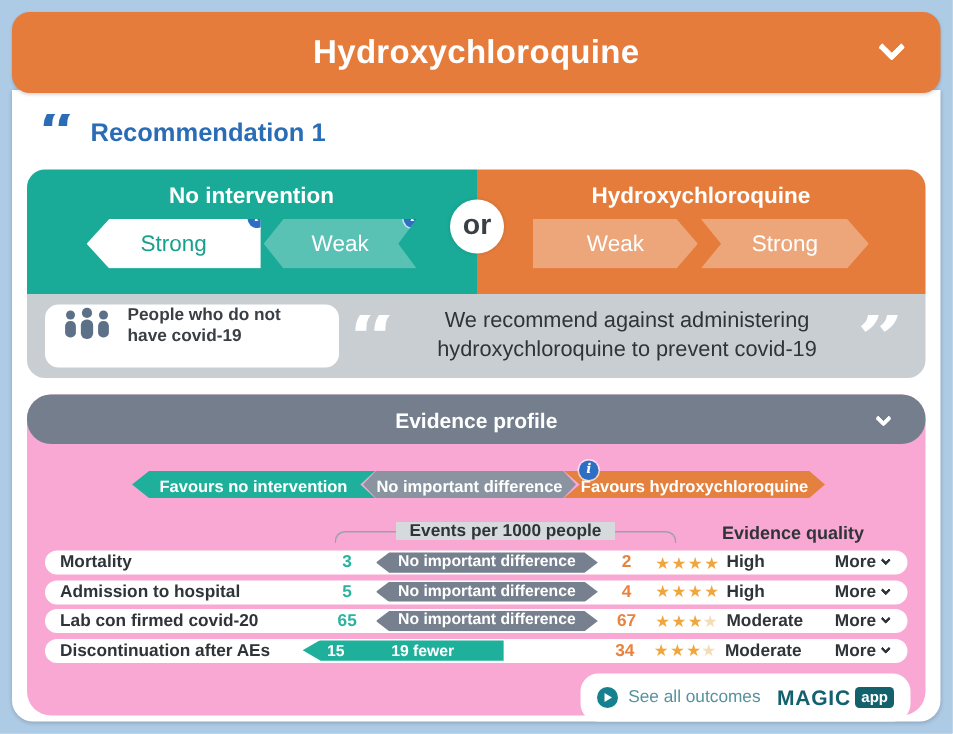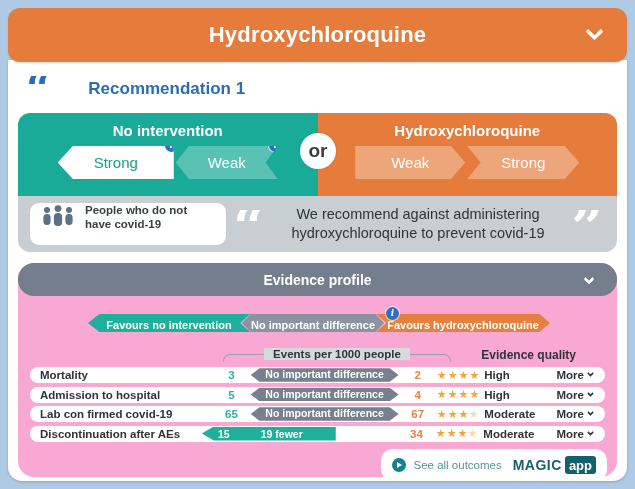--- a/index.html
+++ b/index.html
@@ -21,21 +21,21 @@
   .hdr-chev { position:absolute; right:26px; top:17px; color:#fff; }
   
   .card {
     position:absolute; left:8px; top:60px; width:619px; height:421px;
     background:#fff; border-radius:0 0 14px 14px; box-shadow:0 1px 3px rgba(0,0,0,.2);
   }
   
   .rec-head { position:absolute; left:26px; top:76px; display:flex; align-items:flex-start; z-index:2;}
   .q-ico { color:#2A6CB6; font-family:"DejaVu Serif", serif; font-weight:bold;
     font-size:44px; line-height:28px; height:22px; overflow:hidden; margin-right:9px; }
-  .rec-title { color:#2A6CB6; font-size:17px; font-weight:bold; padding-top:3px;margin-left:28px;}
+  .rec-title { color:#2A6CB6; font-size:17px; font-weight:bold; padding-top:3px;}
   
   .options { position:absolute; left:18px; top:113px; width:599px; height:83px; display:flex; z-index:2;}
   .opt { flex:1; position:relative; }
   .opt-left { background:#19AB97; border-radius:12px 0 0 0; }
   .opt-right { background:#E57C3C; border-radius:0 12px 0 0; }
   .opt-title { text-align:center; color:#fff; font-weight:bold; font-size:15px; margin-top:9px; }
   .arrow-row { display:flex; justify-content:center; margin-top:7px; }
   .s-arrow { position:relative; height:33px; line-height:33px; text-align:center;
     font-size:15px; }
   .clip-l { clip-path:polygon(100% 0,13% 0,0 50%,13% 100%,100% 100%,88% 50%); }
@@ -118,21 +118,21 @@
   .eff-label { flex:1; text-align:center; padding-right:10px;}
   
   .footer-pill { position:absolute; right:10px; top:186px; height:22px; background:#fff;
     border-radius:12px; display:flex; align-items:center; padding:16px 11px; gap:7px; }
   .play-ico { width:14px; height:14px; border-radius:50%; background:#17808F; position:relative; }
   .play-ico::after { content:""; position:absolute; left:5px; top:4px;
     border-left:5px solid #fff; border-top:3px solid transparent; border-bottom:3px solid transparent; }
   .see-all { color:#56929E; font-size:11.5px; }
   .brand { display:flex; align-items:center; gap:3px; margin-left:4px; }
   .brand-word { color:#14616E; font-weight:bold; font-size:14px; letter-spacing:.5px; }
-  .brand-badge { background:#14616E; color:#fff; font-size:13px; font-weight:bold;
+  .brand-badge { background:#14616E; color:#fff; font-size:10px; font-weight:bold;
     padding:1.5px 4px; border-radius:3px; }
 </style>
 </head>
 <body>
 
 <div id="canvas">
 
   <div class="main-header">
     <span class="main-title">Hydroxychloroquine</span>
     <span class="chev hdr-chev"></span>
@@ -247,21 +247,21 @@
           <span class="stars stars-faded"></span>
           <span class="q-label">High</span>
         </span>
         <span class="c-more">
           <span>More</span>
           <span class="chev more-chev"></span>
         </span>
       </div>
 
       <div class="row">
-        <span class="c-outcome">Lab con firmed covid-19</span>
+        <span class="c-outcome">Lab con firmed covid-20</span>
         <span class="c-ctrl">65</span>
         <span class="c-badge">
             <span class="badge">No important difference</span>
           </span>
         <span class="c-int">67</span>
         <span class="c-quality">
           <span class="stars">★★★</span>
           <span class="stars stars-faded">★</span>
           <span class="q-label">Moderate</span>
         </span>

